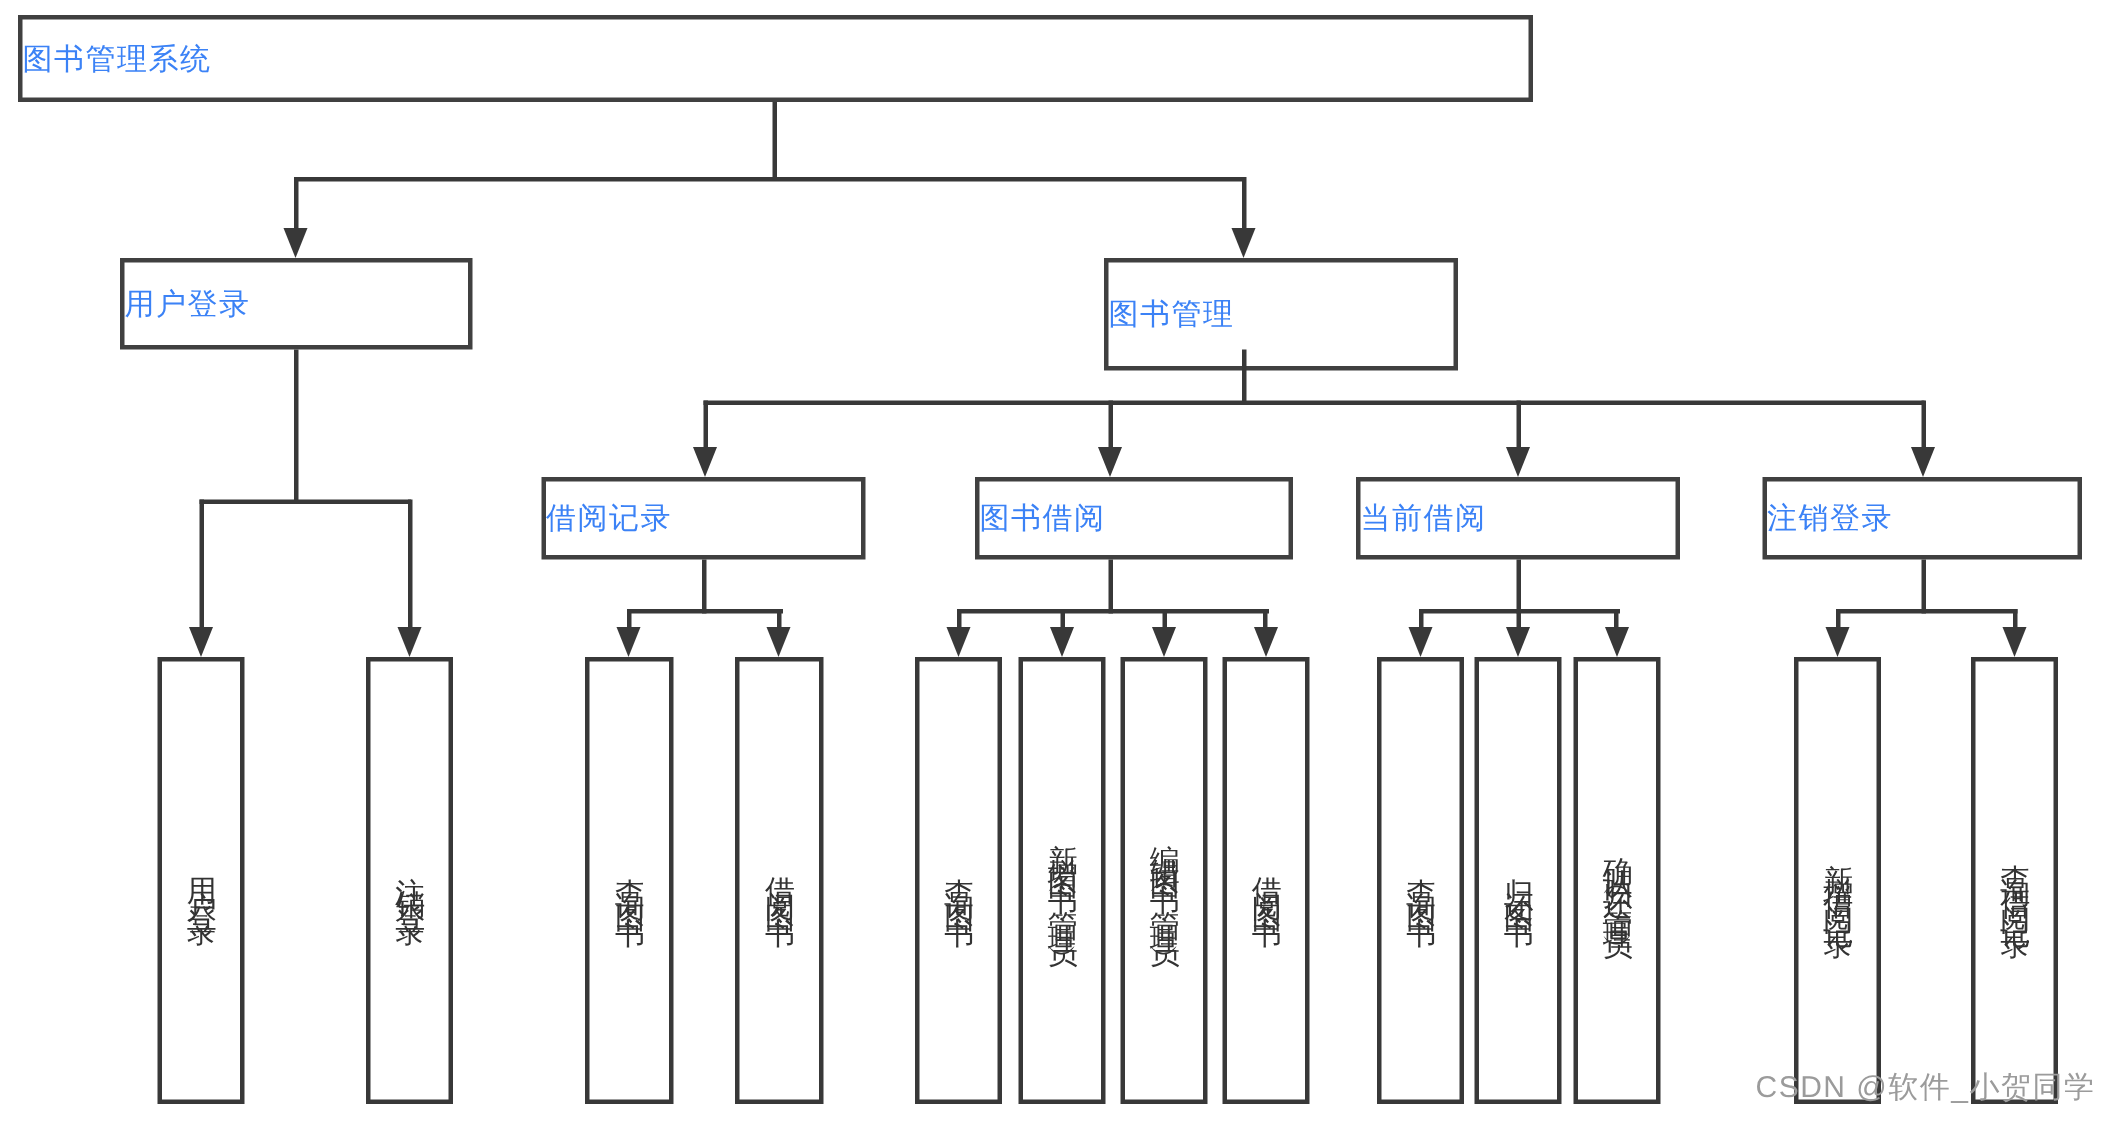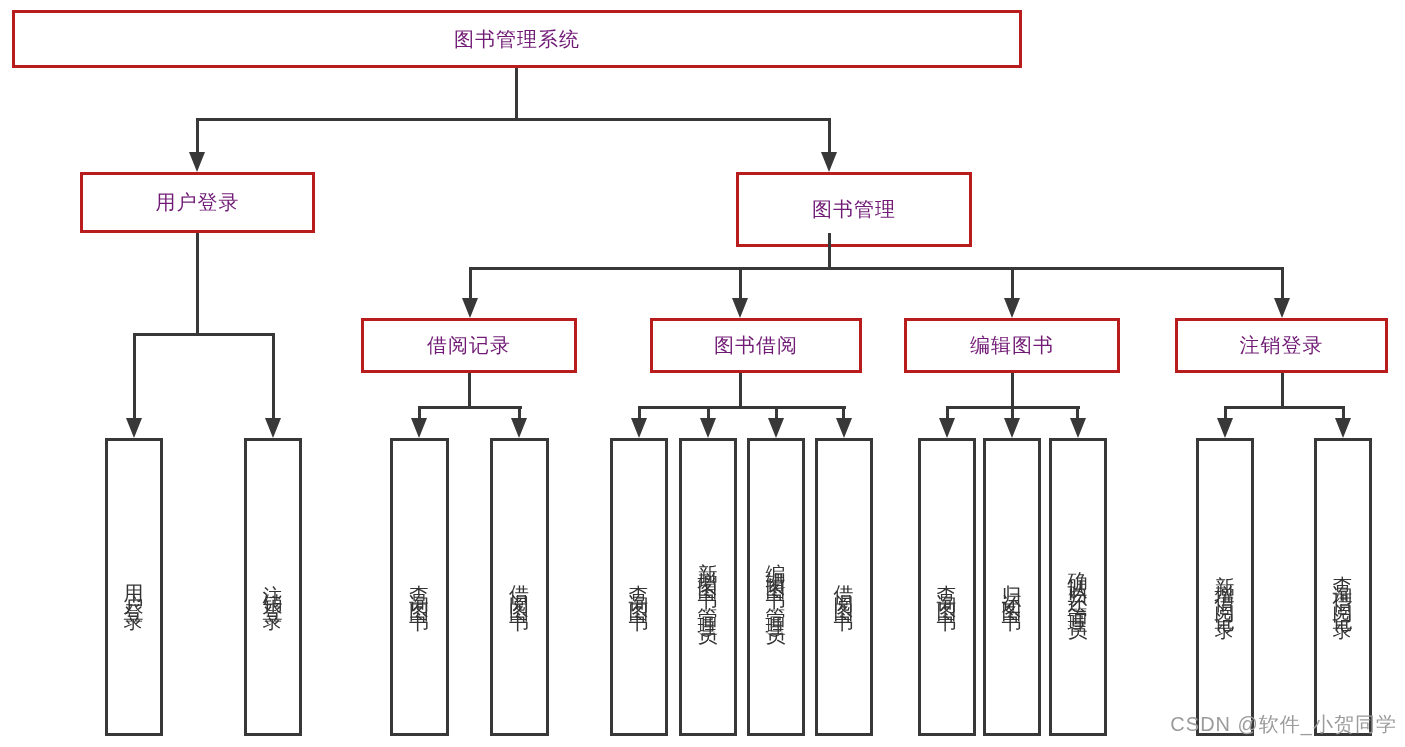--- a/index.html
+++ b/index.html
@@ -1,23 +1,23 @@
 <!DOCTYPE html>
 <html><head>
 <meta charset="utf-8">
 <style>
   html,body{margin:0;padding:0;background:#ffffff;}
   #stage{
     position:relative;width:1405px;height:747px;background:#ffffff;overflow:hidden;
     font-family:"Liberation Sans","DejaVu Sans",sans-serif;color:#333333;
   }
   .box{
-    position:absolute;box-sizing:border-box;border:3px solid #b91c1c;background:#ffffff;
-    display:flex;align-items:center;justify-content:center;
-    font-size:20px;color:#701a75;letter-spacing:1px;white-space:nowrap;
+    position:absolute;box-sizing:border-box;border:3px solid #404040;background:#ffffff;
+    display:flex;align-items:center;justify-content:flex-start;
+    font-size:20px;color:#3b82f6;letter-spacing:1px;white-space:nowrap;
   }
   .leaf{
     position:absolute;box-sizing:border-box;border:3px solid #383838;background:#ffffff;
     display:flex;align-items:center;justify-content:center;
   }
   .leaf .vtext{
     writing-mode:vertical-rl;text-orientation:mixed;
     font-size:20px;line-height:1;letter-spacing:9px;color:#333333;
   }
   .vline{position:absolute;width:3px;background:#383838;}
@@ -73,21 +73,21 @@
   <div class="arrow" style="left:1004px;top:298px;"></div>
   <div class="arrow" style="left:1274px;top:298px;"></div>
 
   <div class="box" style="left:361px;top:318px;width:216px;height:55px;">
     <span>借阅记录</span>
   </div>
   <div class="box" style="left:634px;top:318px;width:212px;height:55px;margin-left:16px;">
     <span>图书借阅</span>
   </div>
   <div class="box" style="left:904px;top:318px;width:216px;height:55px;">
-    <span>编辑图书</span>
+    <span>当前借阅</span>
   </div>
   <div class="box" style="left:1175px;top:318px;width:213px;height:55px;">
     <span>注销登录</span>
   </div>
 
   <div class="vline" style="left:468px;top:373px;height:36px;"></div>
   <div class="hline" style="left:418px;top:406px;width:104px;"></div>
   <div class="vline" style="left:418px;top:406px;height:14px;"></div>
   <div class="vline" style="left:518px;top:406px;height:14px;"></div>
   <div class="arrow" style="left:411px;top:418px;"></div>

